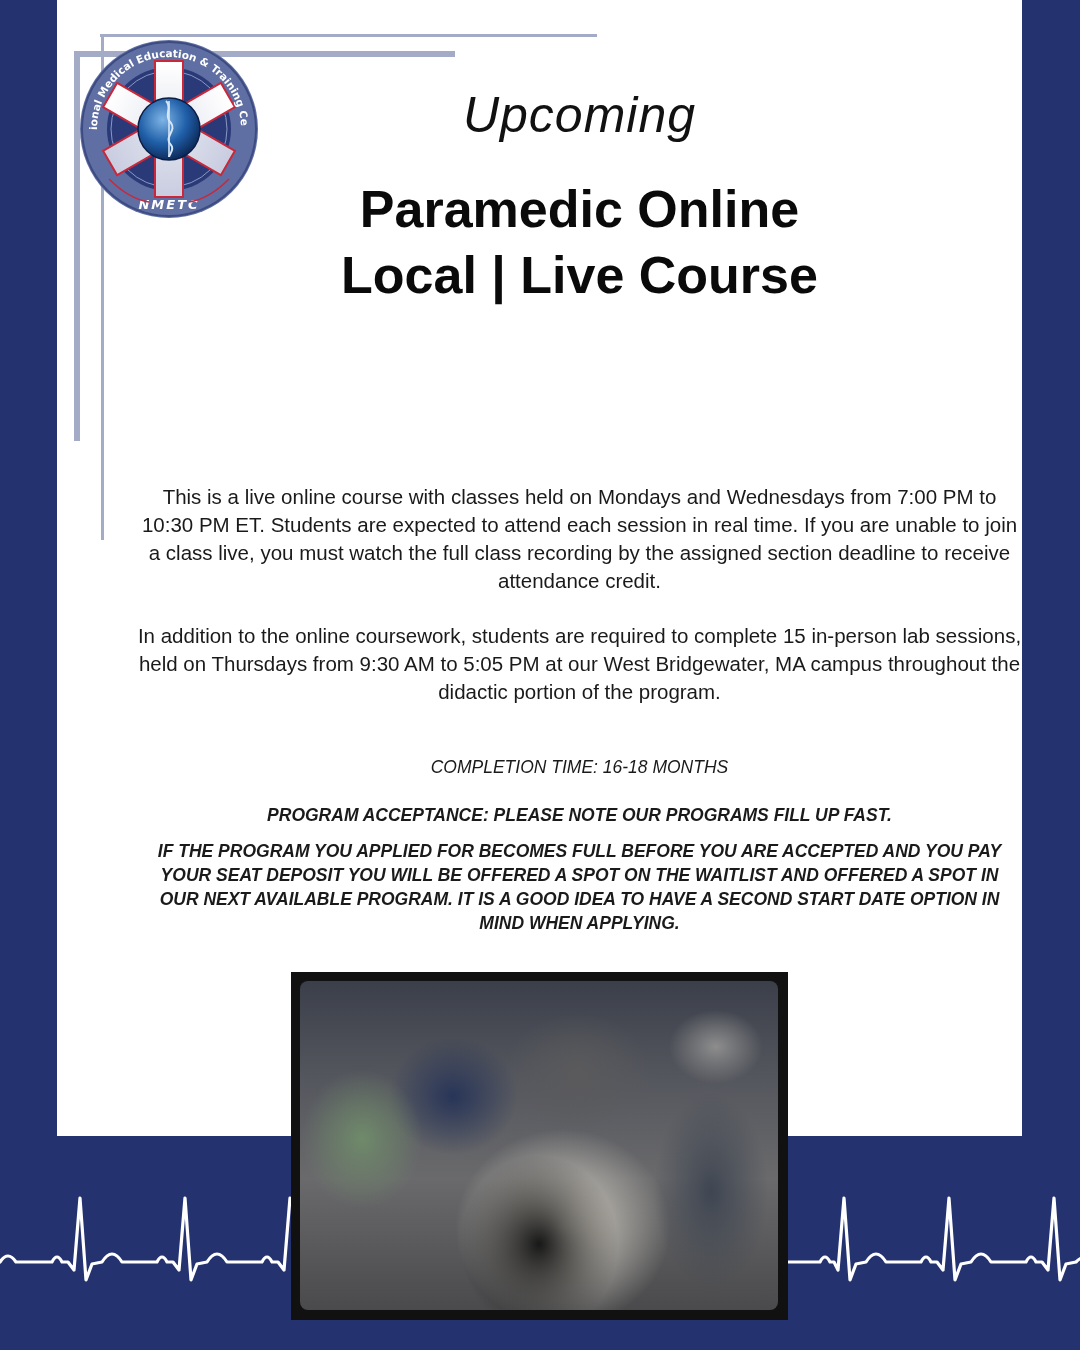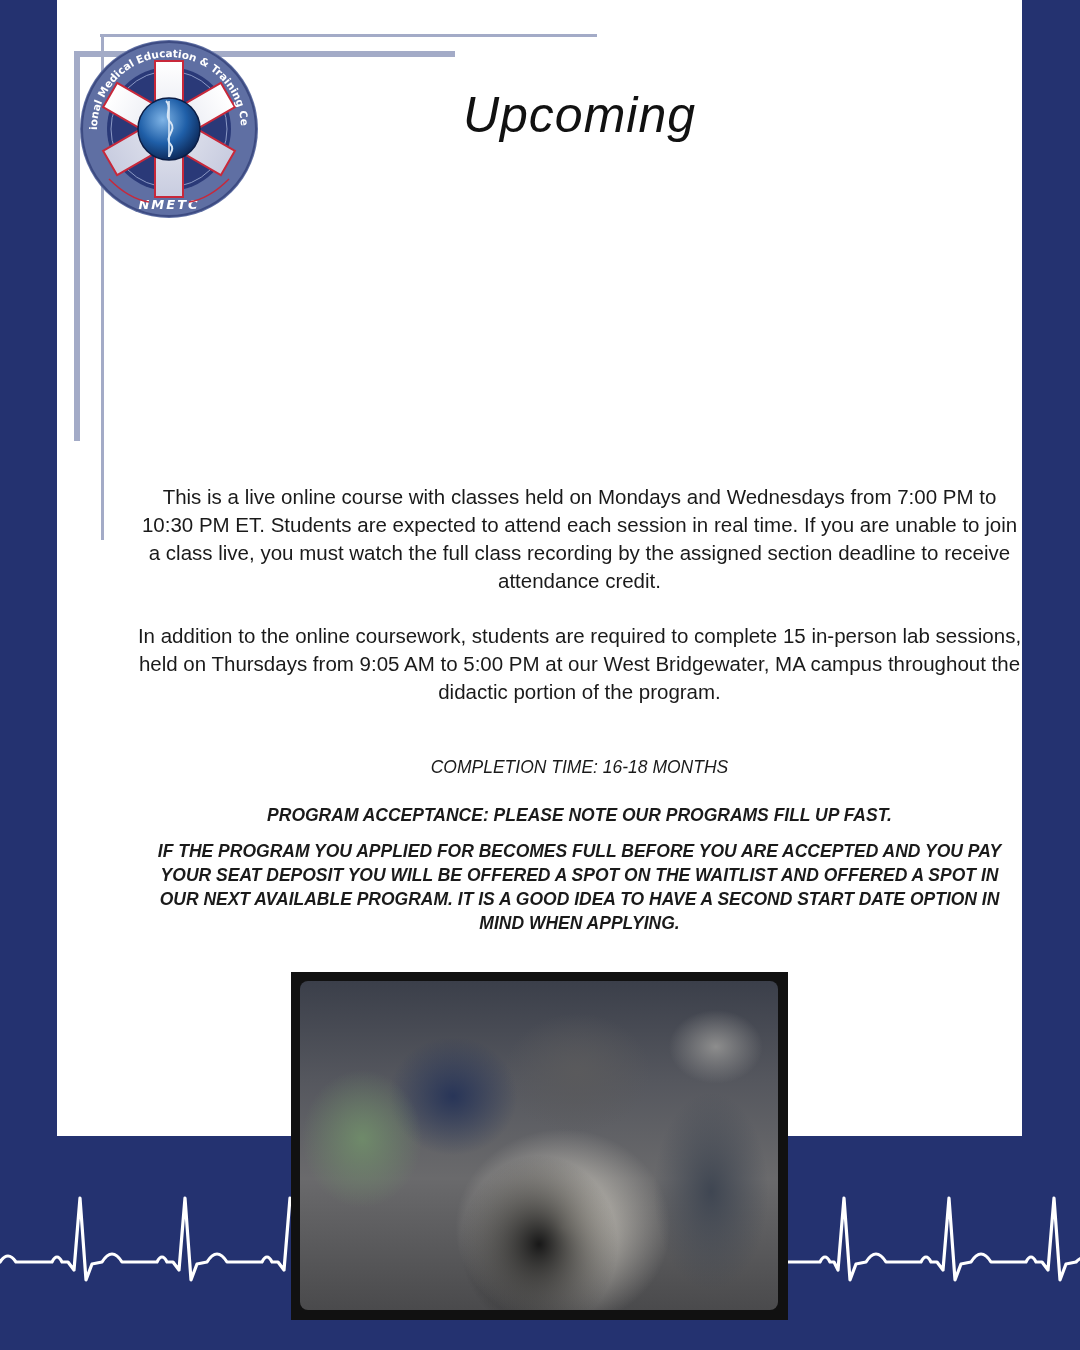--- a/index.html
+++ b/index.html
@@ -130,27 +130,29 @@
     <textPath href="#ringPath" startOffset="50%" text-anchor="middle">National Medical Education &amp; Training Center</textPath>
   </text>
   <text x="90" y="170" text-anchor="middle" font-family="DejaVu Sans, sans-serif" font-size="13" font-weight="700" font-style="italic" fill="#ffffff" letter-spacing="2">NMETC</text>
   <path d="M 30 140 Q 50 160 70 163" stroke="#c8283a" stroke-width="1.5" fill="none"></path>
   <path d="M 150 140 Q 130 160 110 163" stroke="#c8283a" stroke-width="1.5" fill="none"></path>
 </svg>
 
 <div class="center upcoming">Upcoming</div>
 
 <div class="center title">
+  <div>Paramedic Online</div>
+  <div>Local | Live Course</div>
 </div>
 
 <div class="center start">
 </div>
 
 <div class="center para para1">This is a live online course with classes held on Mondays and Wednesdays from 7:00 PM to 10:30 PM ET. Students are expected to attend each session in real time. If you are unable to join a class live, you must watch the full class recording by the assigned section deadline to receive attendance credit.</div>
-<div class="center para para2">In addition to the online coursework, students are required to complete 15 in-person lab sessions, held on Thursdays from 9:05 AM to 5:00 PM at our West Bridgewater, MA campus throughout the didactic portion of the program.</div>
+<div class="center para para2">In addition to the online coursework, students are required to complete 15 in-person lab sessions, held on Thursdays from 9:30 AM to 5:05 PM at our West Bridgewater, MA campus throughout the didactic portion of the program.</div>
 
 <div class="center note note1">COMPLETION TIME: 16-18 MONTHS</div>
 <div class="center note note2">PROGRAM ACCEPTANCE: PLEASE NOTE OUR PROGRAMS FILL UP FAST.</div>
 <div class="center note note3">IF THE PROGRAM YOU APPLIED FOR BECOMES FULL BEFORE YOU ARE ACCEPTED AND YOU PAY YOUR SEAT DEPOSIT YOU WILL BE OFFERED A SPOT ON THE WAITLIST AND OFFERED A SPOT IN OUR NEXT AVAILABLE PROGRAM. IT IS A GOOD IDEA TO HAVE A SECOND START DATE OPTION IN MIND WHEN APPLYING.</div>
 
 <svg class="ecg" viewBox="0 0 1080 110">
   <defs>
     <path id="beat" d="M 0 82 L 40 82 Q 45 70 50 82 L 56 82 L 62 90 L 68 18 L 74 100 L 80 84 L 92 82 Q 102 66 112 82 L 105 82"></path>
   </defs>
   <g fill="none" stroke="#ffffff" stroke-width="3.2" stroke-linejoin="round" stroke-linecap="round">

